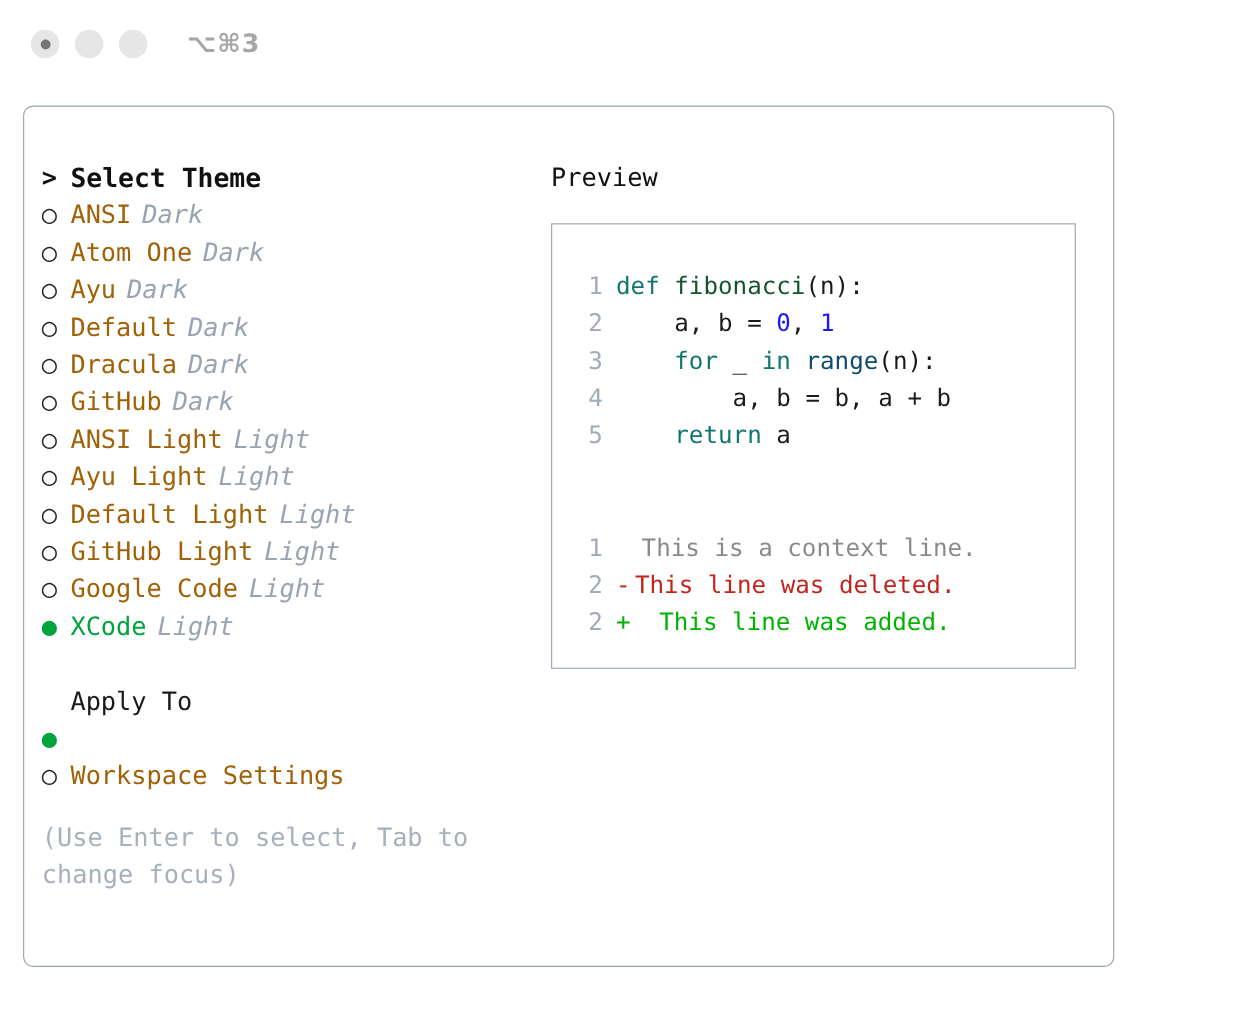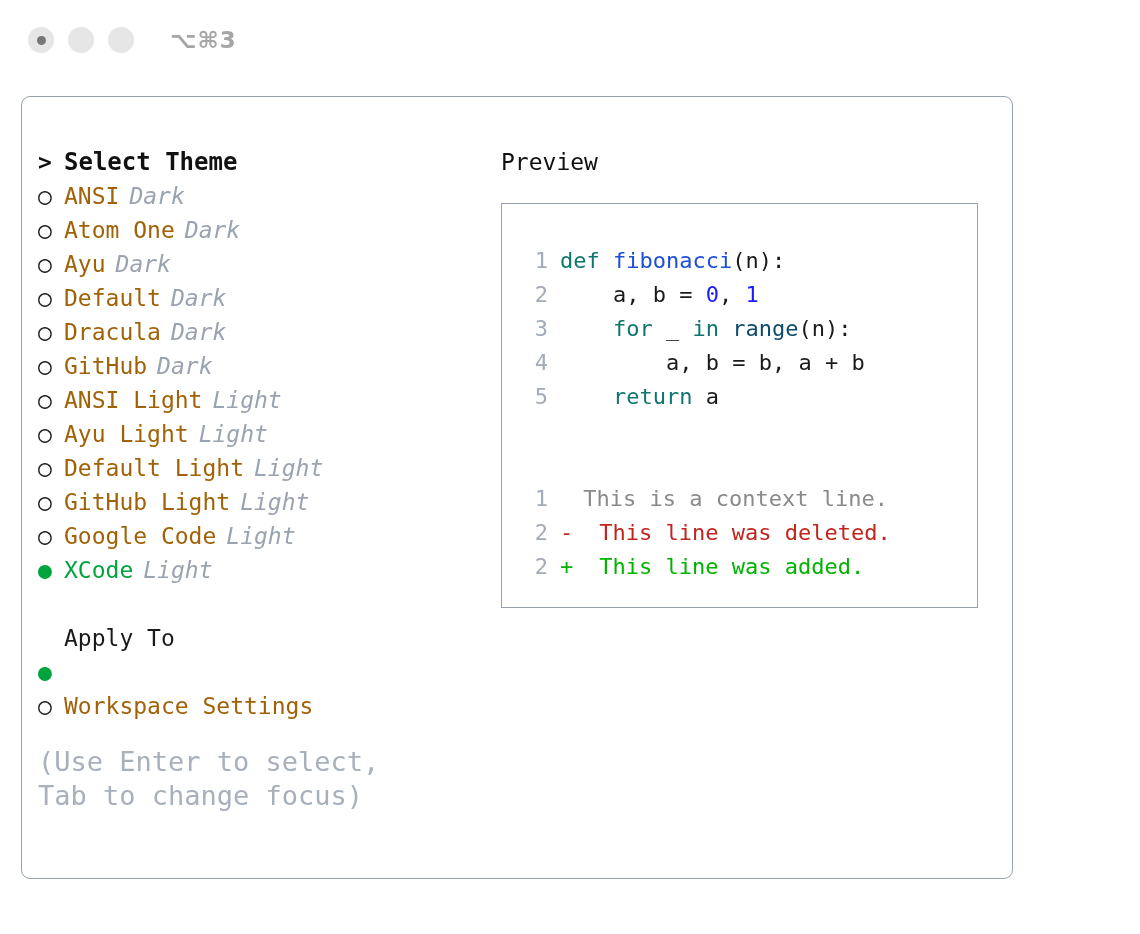--- a/index.html
+++ b/index.html
@@ -123,21 +123,21 @@
     font-size: 23px;
     color: #1a1a1a;
     padding-left: 26px;
   }
 
   .gap-lg { height: 34px; }
 
   .hint {
     margin-top: 22px;
     color: #a8b0bb;
-    font-size: 27px;
+    font-size: 23px;
     line-height: 34px;
     width: 400px;
   }
 
   
   .right-col {
     position: absolute;
     left: 479px;
     top: 48px;
     width: 490px;
@@ -168,21 +168,21 @@
   }
   .lineno {
     flex: 0 0 34px;
     text-align: right;
     color: #a3abb8;
     margin-right: 12px;
   }
   .code-text { white-space: pre; }
 
   .tok-kw   { color: #0f766e; }
-  .tok-fn   { color: #1d4ed8; }
+  .tok-fn   { color: #14532d; }
   .tok-num  { color: #1a1aff; }
   .tok-call { color: #0c4a6e; }
   .tok-plain{ color: #1a1a1a; }
 
   .diff-gap { height: 34px; }
   .diff-ctx { color: #8a8a8a; }
   .diff-del { color: #c0241d; }
   .diff-add { color: #00b300; }
 </style>
 </head>
@@ -319,21 +319,21 @@
         <div class="diff-gap"></div>
 
         <div class="code-line">
           <span class="lineno">1</span>
           <span class="code-text diff-ctx"> </span>
           <span class="code-text diff-ctx" style="margin-left:10px">This is a context line.</span>
         </div>
         <div class="code-line">
           <span class="lineno">2</span>
           <span class="code-text diff-del">-</span>
-          <span class="code-text diff-del" style="margin-left:26px">This line was deleted.</span>
+          <span class="code-text diff-del" style="margin-left:4px">This line was deleted.</span>
         </div>
         <div class="code-line">
           <span class="lineno">2</span>
           <span class="code-text diff-add">+</span>
           <span class="code-text diff-add" style="margin-left:26px">This line was added.</span>
         </div>
 
       </div>
     </div>
 

